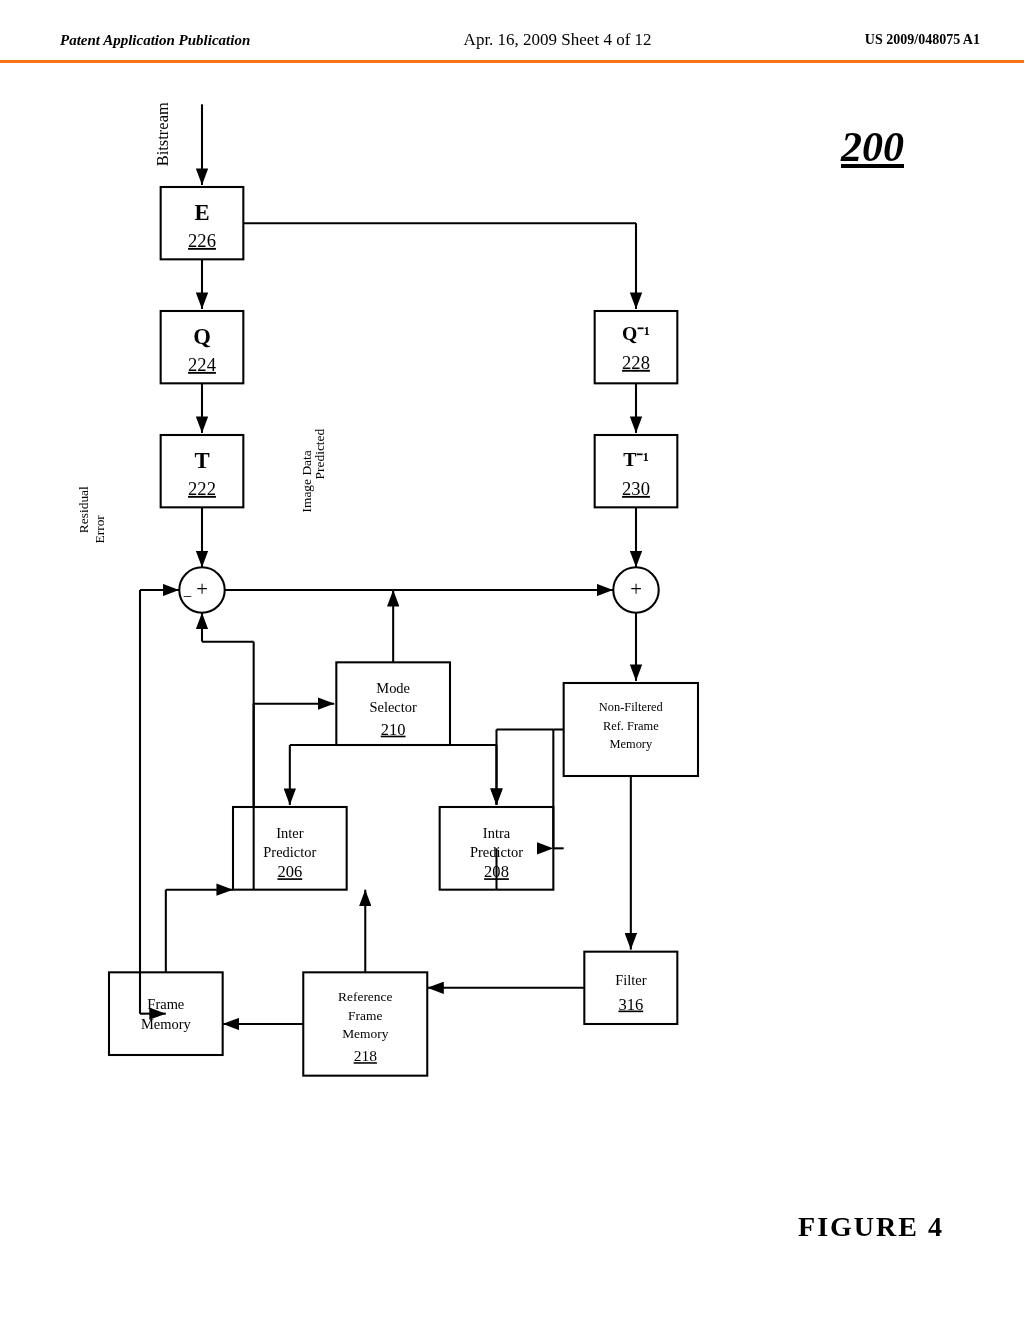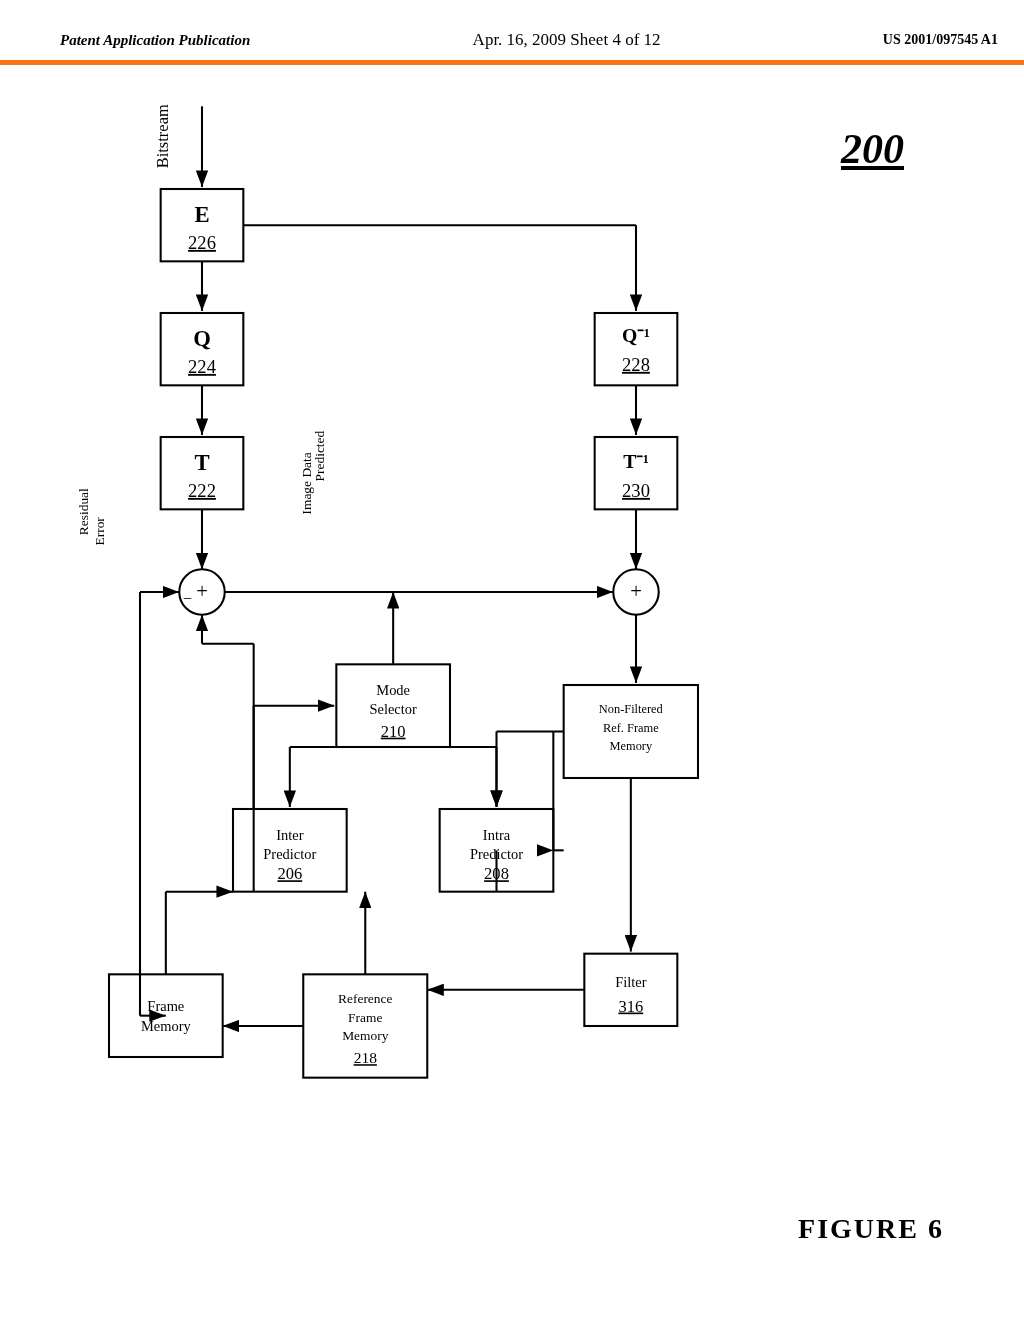--- a/index.html
+++ b/index.html
@@ -9,22 +9,22 @@
       background: #fff;
       font-family: 'Times New Roman', Times, serif;
       position: relative;
       overflow: hidden;
     }
 
     .page-header {
       display: flex;
       justify-content: space-between;
       align-items: center;
-      padding: 30px 26px 10px 60px;
-      border-bottom: 5px solid #f97316;
+      padding: 30px 44px 10px 60px;
+      border-bottom: 3px solid #f97316;
       text-align: right;
     }
 
     .header-left {
       font-weight: bold;
       font-size: 15px;
       font-style: italic;
     }
 
     .header-center {
@@ -69,21 +69,21 @@
       text-decoration: underline;
       text-align: right;
     }
   </style>
 </head>
 <body>
 
 <div class="page-header">
   <div class="header-left">Patent Application Publication</div>
   <div class="header-center">Apr. 16, 2009  Sheet 4 of 12</div>
-  <div class="header-right">US 2001/097545 A1</div>
+  <div class="header-right">US 2009/048075 A1</div>
 </div>
 
 <div class="diagram-area">
   <div class="diagram-number">200</div>
 
   <svg class="main-diagram" viewBox="0 0 900 1200" xmlns="http://www.w3.org/2000/svg">
 
     <defs>
       <marker id="arrowhead" markerWidth="8" markerHeight="6" refX="8" refY="3" orient="auto">
         <polygon points="0 0, 8 3, 0 6" fill="#000"></polygon>
@@ -224,14 +224,14 @@
 
     <line x1="200" y1="800" x2="200" y2="620" stroke="black" stroke-width="2"></line>
 
     <line x1="435" y1="800" x2="435" y2="760" stroke="black" stroke-width="2"></line>
 
     <line x1="490" y1="645" x2="435" y2="645" stroke="black" stroke-width="2"></line>
     <line x1="435" y1="645" x2="435" y2="718" stroke="black" stroke-width="2" marker-end="url(#arrowhead)"></line>
 
   </svg>
 
-  <div class="figure-label">FIGURE 6</div>
+  <div class="figure-label">FIGURE 4</div>
 </div>
 
 </body></html>

